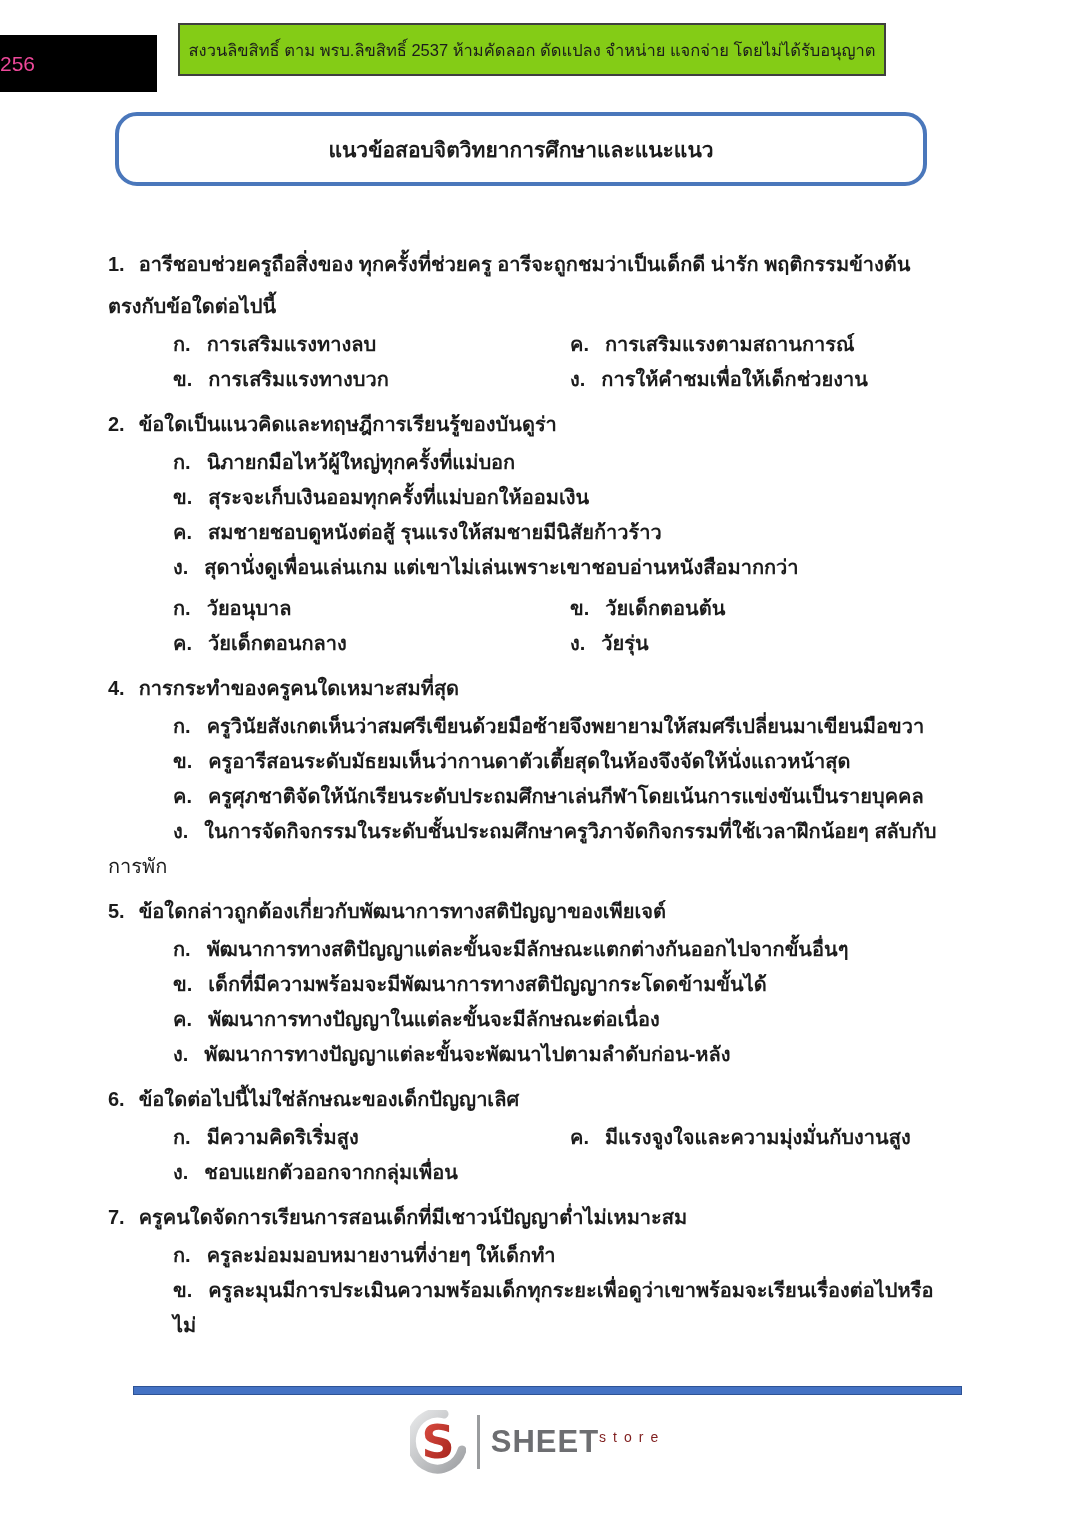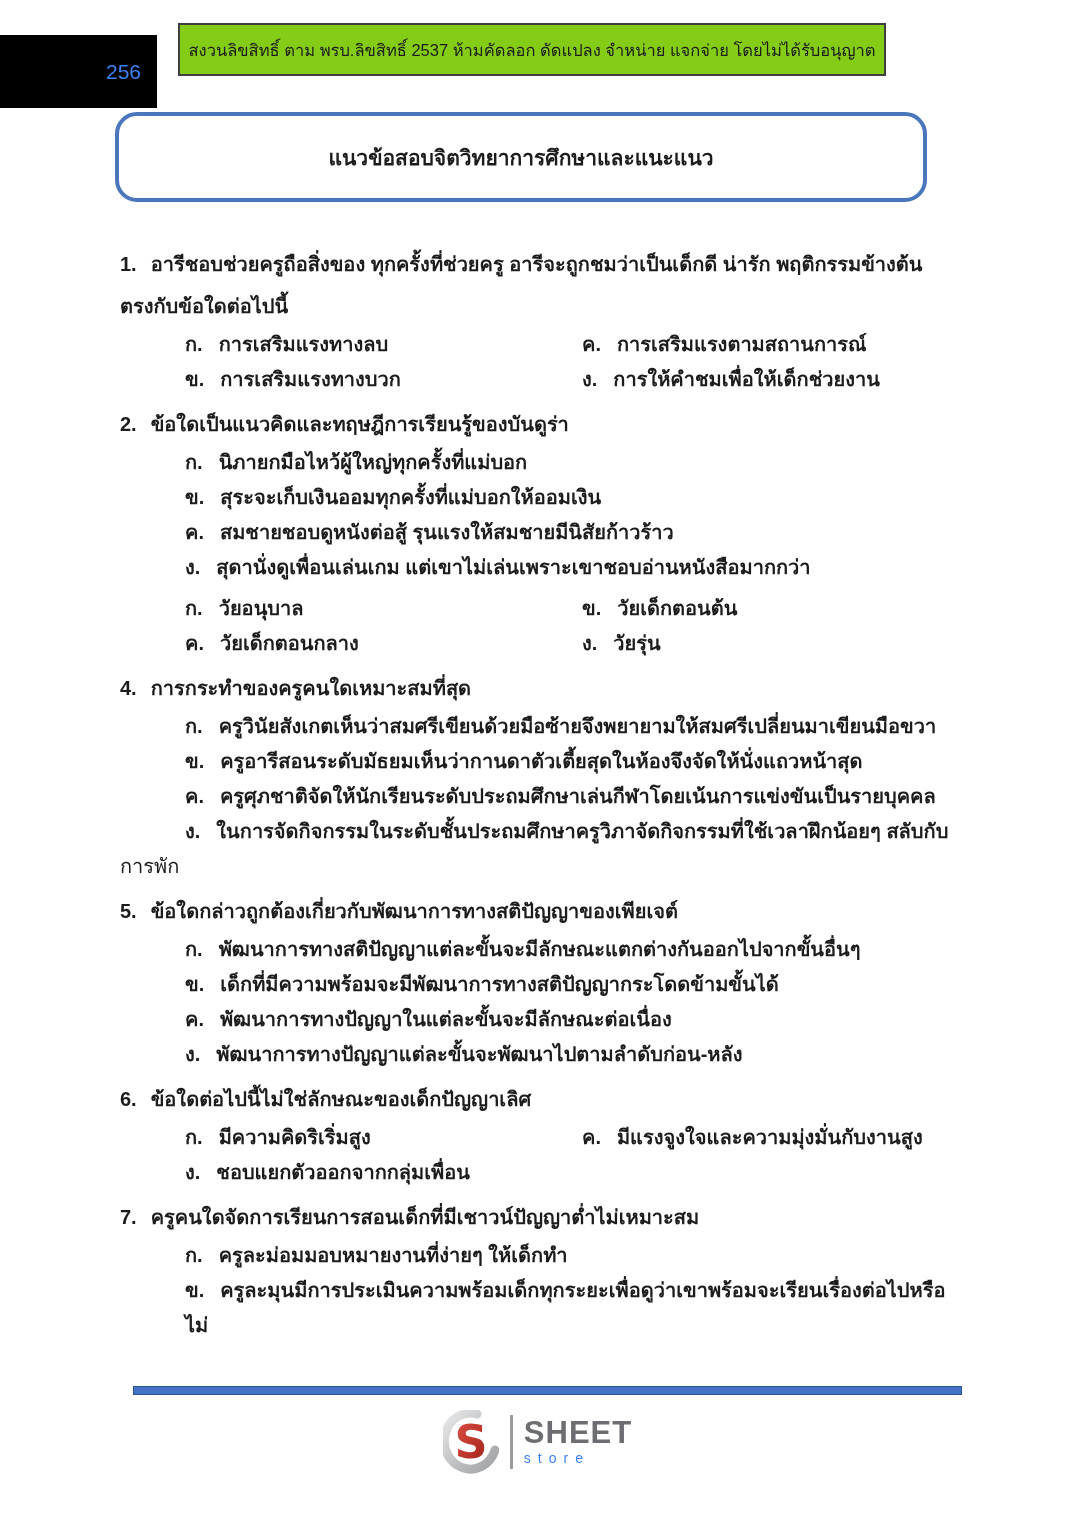--- a/index.html
+++ b/index.html
@@ -2,59 +2,59 @@
 <html><head>
 <meta charset="utf-8">
 <style>
   html,body{margin:0;padding:0;background:#fff;}
   .page{
     position:relative;width:1075px;height:1521px;background:#ffffff;
     font-family:"Liberation Sans",sans-serif;color:#1c1c1c;overflow:hidden;
   }
   
   .pagenum-box{
-    position:absolute;left:0;top:35px;width:157px;height:73px;background:#000;
-    color:#3b82f6;display:flex;align-items:center;justify-content:flex-end;
+    position:absolute;left:0;top:35px;width:157px;height:57px;background:#000;
+    color:#ec4899;display:flex;align-items:center;
     padding-right:16px;box-sizing:border-box;font-size:21px;
   }
   .copyright-box{
     position:absolute;left:178px;top:23px;width:708px;height:53px;
     border:2px solid #3f3f3f;box-sizing:border-box;background:#84cc16;
     display:flex;align-items:center;justify-content:center;
     font-size:16.5px;white-space:nowrap;
   }
   .title-box{
-    position:absolute;left:115px;top:112px;width:812px;height:90px;
+    position:absolute;left:115px;top:112px;width:812px;height:74px;
     border:4px solid #4a77bb;border-radius:22px;box-sizing:border-box;
     display:flex;align-items:center;justify-content:center;
     font-weight:bold;font-size:21px;background:#fff;
   }
   
-  .content{position:absolute;left:120px;top:243px;width:830px;}
+  .content{position:absolute;left:108px;top:243px;width:830px;}
   .question{margin-bottom:6px;}
   .stem{font-weight:bold;font-size:20px;line-height:42px;}
   .stem .qnum{margin-right:14px;}
   .opt-grid{display:grid;grid-template-columns:397px 1fr;padding-left:65px;}
   .opt{font-size:20px;line-height:35px;font-weight:bold;}
   .opt-list .opt{padding-left:65px;}
   .opt .olabel{margin-right:16px;}
   .continuation{font-size:20px;line-height:35px;}
   
   .footer-bar{
     position:absolute;left:133px;top:1386px;width:829px;height:9px;
     background:#4472c4;border:1px solid #2e5395;box-sizing:border-box;
   }
   .logo{
     position:absolute;left:0;top:1402px;width:1075px;height:80px;
     display:flex;align-items:center;justify-content:center;gap:11px;
   }
   .logo-divider{width:3px;height:54px;background:#9a9c9e;}
-  .logo-text{display:flex;flex-direction:column;justify-content:center;}
+  .logo-text{display:flex;flex-direction:row;justify-content:center;}
   .logo-main{font-size:31px;font-weight:bold;color:#6d6e71;letter-spacing:1px;line-height:30px;}
-  .logo-sub{font-size:14px;color:#3b82f6;letter-spacing:7px;line-height:16px;margin-top:2px;}
+  .logo-sub{font-size:14px;color:#7f1d1d;letter-spacing:7px;line-height:16px;margin-top:2px;}
 </style>
 </head>
 <body>
 
 <div class="page">
 
   <div class="pagenum-box">
     <span>256</span>
   </div>
 

